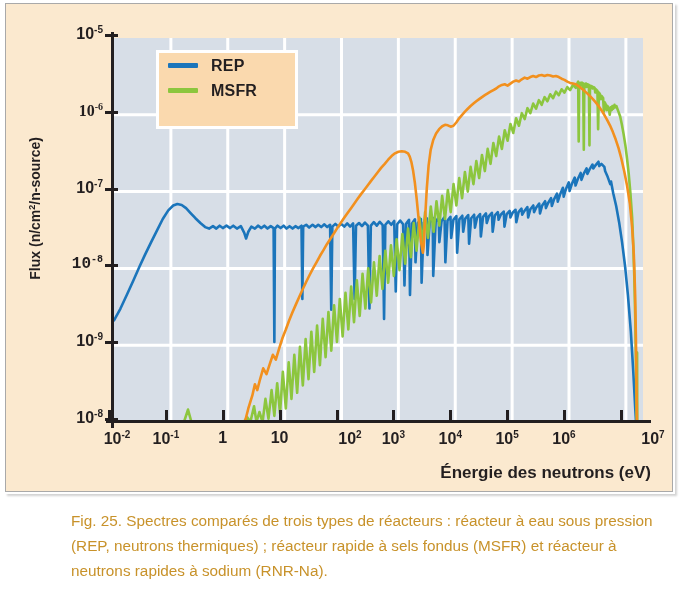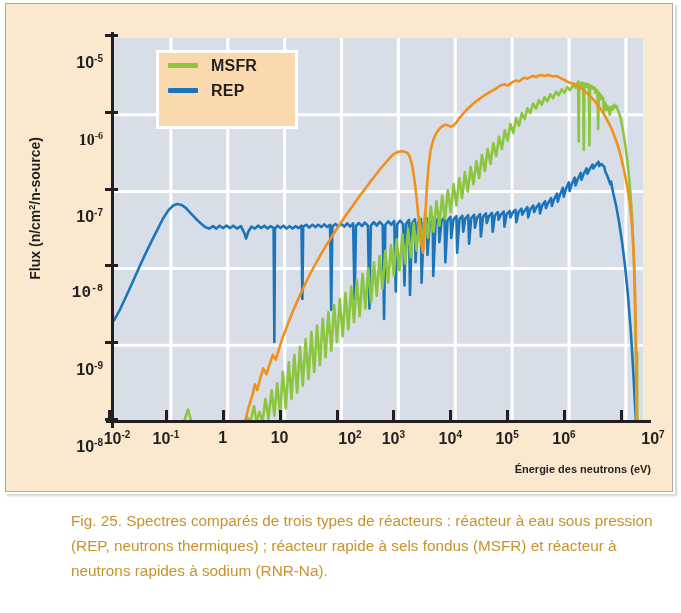--- a/index.html
+++ b/index.html
@@ -24,40 +24,40 @@
   .plot-svg{position:absolute;left:0;top:0;width:529px;height:384px;display:block;}
 
   
   .axis-y-line{position:absolute;left:105px;top:28px;width:3px;height:396px;background:#231F20;}
   .axis-x-line{position:absolute;left:100px;top:416px;width:545px;height:3px;background:#231F20;}
   .tick-y{position:absolute;width:13px;height:3px;background:#231F20;left:99px;}
   .tick-x{position:absolute;width:3px;height:13px;background:#231F20;top:406px;}
 
   .ylab-tick{
     position:absolute;right:0;text-align:right;
-    font-size:16px;font-weight:bold;color:#231F20;white-space:nowrap;margin-top:29px;
+    font-size:16px;font-weight:bold;color:#231F20;white-space:nowrap;
   }
   .ylab-wrap{position:absolute;left:0;width:97px;height:0;}
   .xlab-tick{
     position:absolute;top:425px;text-align:center;
     font-size:16px;font-weight:bold;color:#231F20;white-space:nowrap;
     transform:translateX(-50%);
   }
   .xlab-tick sup,.ylab-tick sup{font-size:10px;vertical-align:super;font-weight:bold;}
 
   
   .axis-title-y{
     position:absolute;left:-86px;top:196px;width:230px;
     transform:rotate(-90deg);transform-origin:center center;
     font-size:14px;font-weight:bold;color:#231F20;text-align:center;white-space:nowrap;
   }
   .axis-title-y sup{font-size:9px;vertical-align:super;}
   .axis-title-x{
     position:absolute;left:0;top:459px;width:645px;text-align:right;
-    font-size:11px;font-weight:bold;color:#231F20;
+    font-size:17px;font-weight:bold;color:#231F20;
   }
 
   
   .legend-box{
     position:absolute;left:150px;top:46px;width:142px;height:79px;
     background:#FAD9AE;border:3px solid #ffffff;box-sizing:border-box;
   }
   .legend-row{display:flex;align-items:center;height:25px;padding-left:9px;}
   .legend-swatch{width:30px;height:5px;flex:0 0 auto;border-radius:1px;}
   .legend-label{
@@ -152,26 +152,26 @@
         <div class="xlab-tick" style="left:558.0px">10<sup>6</sup></div>
         <div class="tick-x" style="left:613.9px"></div>
         <div class="xlab-tick" style="left:647px">10<sup>7</sup></div>
       </div>
 
     <div class="axis-title-y">Flux (n/cm<sup>2</sup>/n-source)</div>
     <div class="axis-title-x">Énergie des neutrons (eV)</div>
 
     <div class="legend-box">
       <div class="legend-row">
+        <span class="legend-swatch" style="background: rgb(27, 117, 187);"></span>
+        <span class="legend-label">REP</span>
+      </div>
+      <div class="legend-row">
         <span class="legend-swatch" style="background: rgb(140, 198, 62);"></span>
         <span class="legend-label">MSFR</span>
-      </div>
-      <div class="legend-row">
-        <span class="legend-swatch" style="background: rgb(27, 117, 187);"></span>
-        <span class="legend-label">REP</span>
       </div>
     </div>
 
   </div>
 
   <div class="caption">Fig. 25. Spectres comparés de trois types de réacteurs : réacteur à eau sous pression (REP, neutrons thermiques) ; réacteur rapide à sels fondus (MSFR) et réacteur à neutrons rapides à sodium (RNR-Na).</div>
 
 </div>
 
 </body></html>

